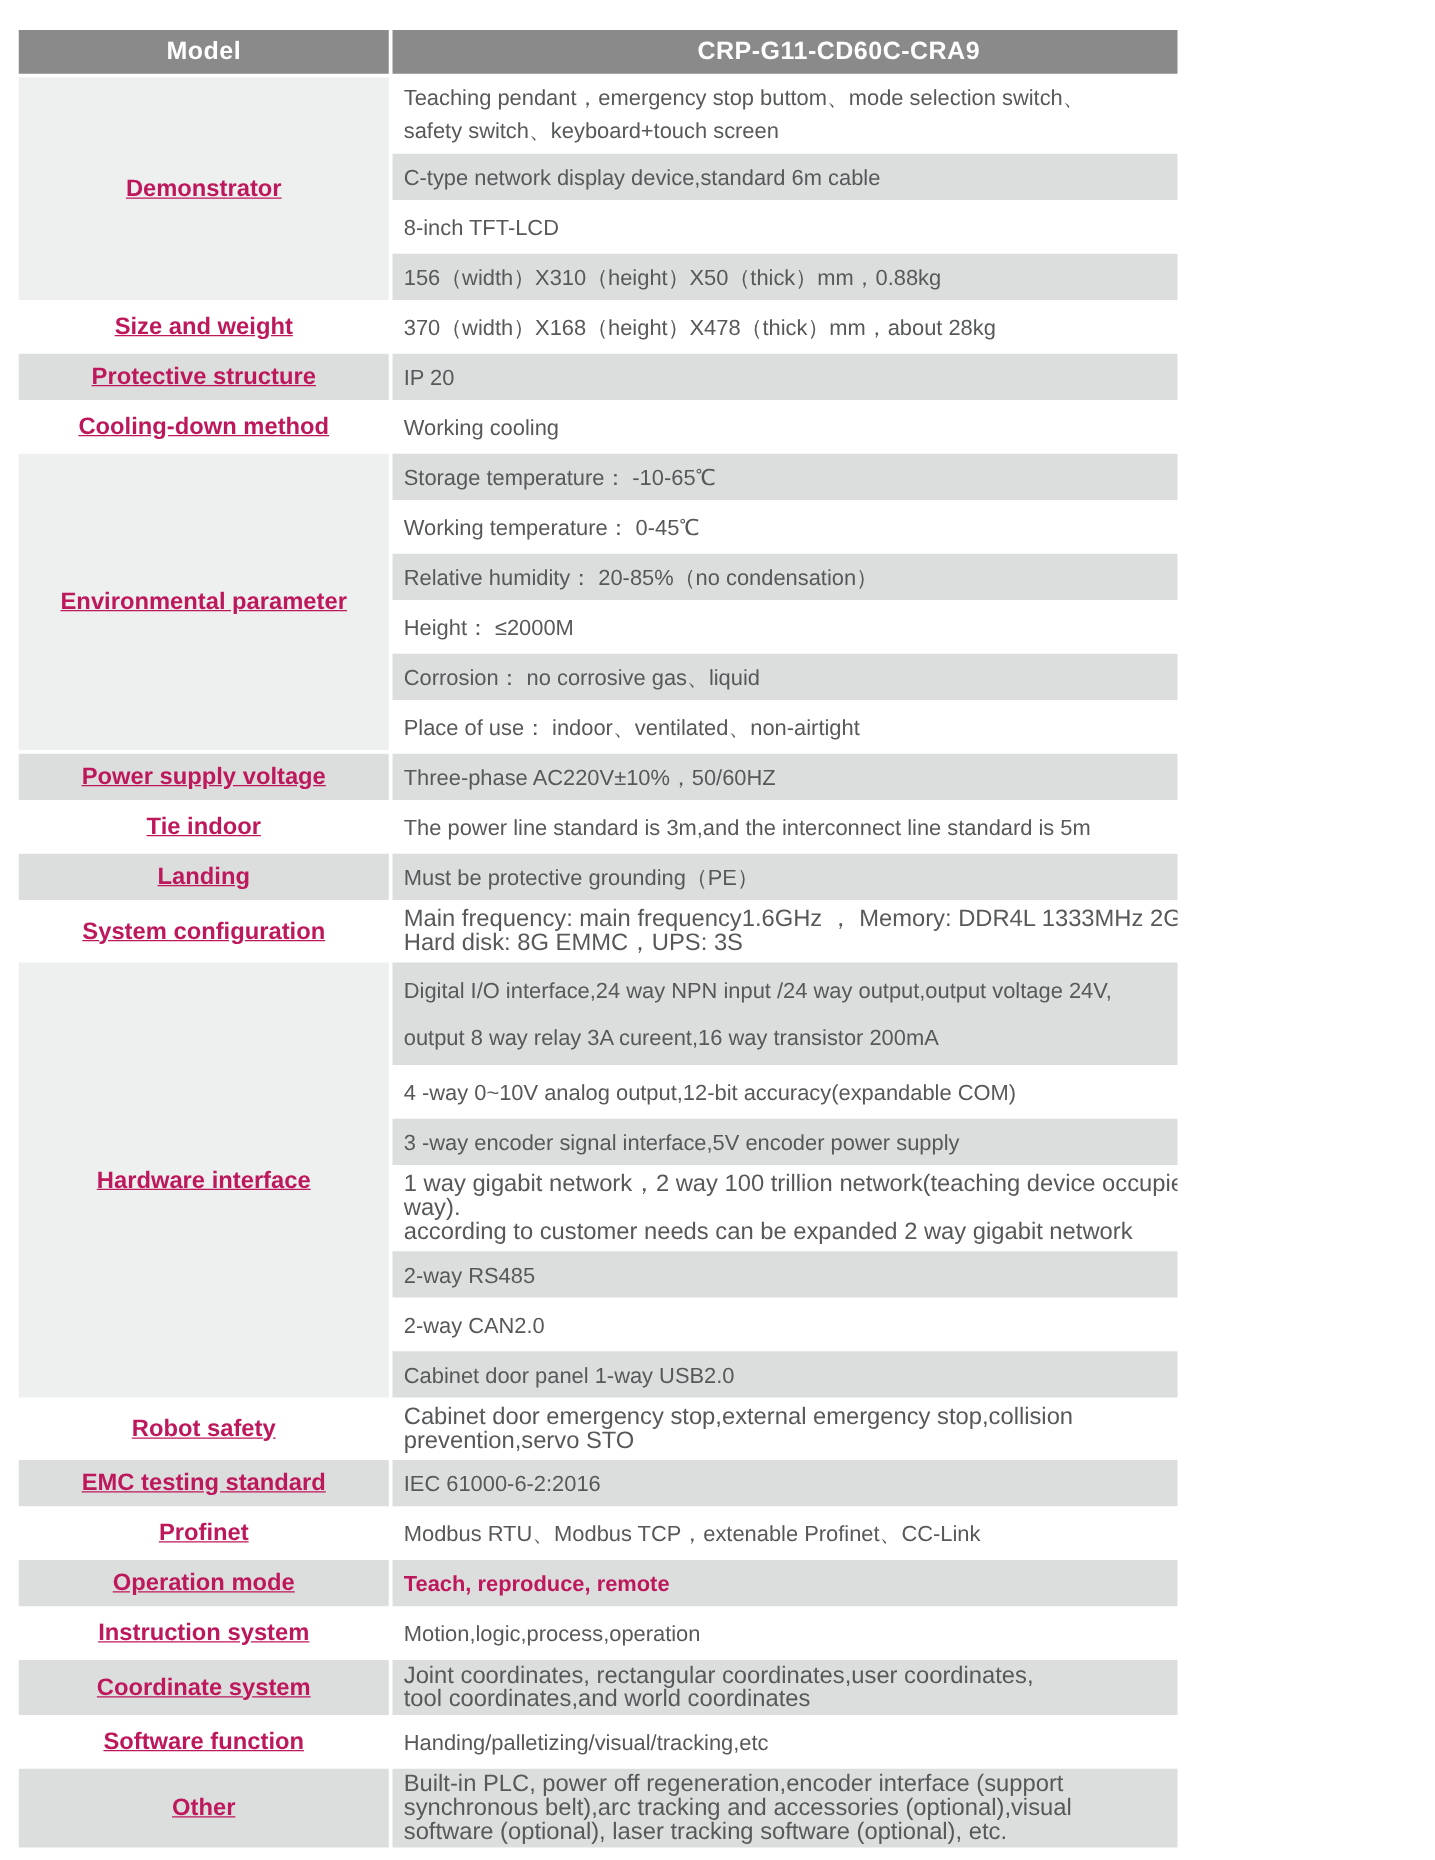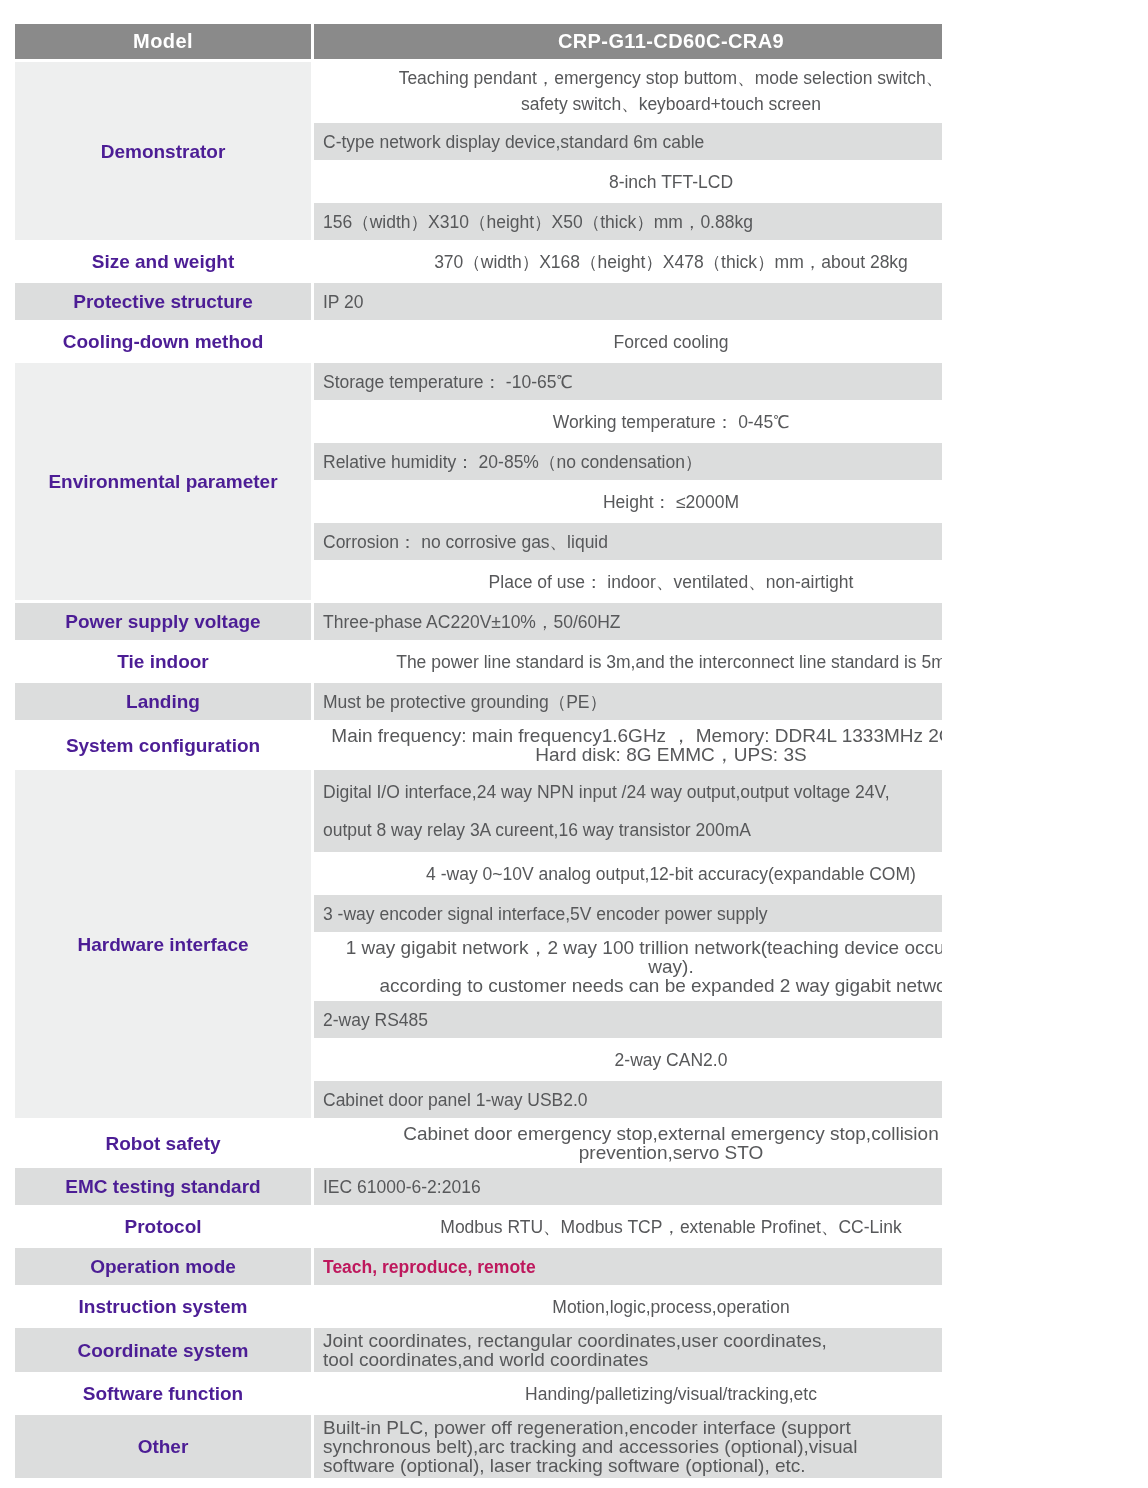--- a/index.html
+++ b/index.html
@@ -11,28 +11,28 @@
     position:absolute; left:12px; top:21px; width:1019px;
     border-collapse:separate; border-spacing:3px; table-layout:fixed;
   }
   table.spec col.c-label { width:296px; }
   thead th.model-cell {
     background:#8a8a8a; color:#ffffff; font-size:20px; font-weight:bold;
     height:31px; text-align:center; letter-spacing:0.4px; padding:2px 6px;
     vertical-align:middle;
   }
   tbody th {
-    font-size:19px; font-weight:bold; color:#4c1d95; text-align:center;
-    vertical-align:middle; padding:3px 8px; line-height:23px;
+    font-size:19px; font-weight:bold; color:#be185d; text-align:center;
+    vertical-align:middle; padding:3px 8px; line-height:23px;text-decoration:underline;
   }
   tbody td {
     font-size:17.5px; color:#57585a; text-align:left; vertical-align:middle;
     padding:3px 9px 3px 9px; height:31px; line-height:26px;
   }
-  .white { background:#ffffff;text-align:center; }
+  .white { background:#ffffff; }
   .gray  { background:#dcdddd; }
   th.span-label { background:#eeefef; }
   td.small  { font-size:19px; line-height:19px; }
   td.spread { line-height:38px; height:74px; }
   td.bold   { font-weight:bold; color:#be185d; }
 </style>
 </head>
 <body>
 
 <div class="page">
@@ -64,21 +64,21 @@
         <tr>
           <th rowspan="1" class="white">Size and weight</th>
           <td class="white normal">370（width）X168（height）X478（thick）mm，about 28kg</td>
         </tr>
         <tr>
           <th rowspan="1" class="gray">Protective structure</th>
           <td class="gray normal">IP 20</td>
         </tr>
         <tr>
           <th rowspan="1" class="white">Cooling-down method</th>
-          <td class="white normal">Forced cooling</td>
+          <td class="white normal">Working cooling</td>
         </tr>
         <tr>
           <th rowspan="6" class="span-label">Environmental parameter</th>
           <td class="gray normal">Storage temperature： -10-65℃</td>
         </tr>
         <tr>
           <td class="white normal">Working temperature： 0-45℃</td>
         </tr>
         <tr>
           <td class="gray normal">Relative humidity： 20-85%（no condensation）</td>
@@ -132,21 +132,21 @@
         </tr>
         <tr>
           <th rowspan="1" class="white">Robot safety</th>
           <td class="white small">Cabinet door emergency stop,external emergency stop,collision<br>prevention,servo STO</td>
         </tr>
         <tr>
           <th rowspan="1" class="gray">EMC testing standard</th>
           <td class="gray normal">IEC 61000-6-2:2016</td>
         </tr>
         <tr>
-          <th rowspan="1" class="white">Protocol</th>
+          <th rowspan="1" class="white">Profinet</th>
           <td class="white normal">Modbus RTU、Modbus TCP，extenable Profinet、CC-Link</td>
         </tr>
         <tr>
           <th rowspan="1" class="gray">Operation mode</th>
           <td class="gray bold">Teach, reproduce, remote</td>
         </tr>
         <tr>
           <th rowspan="1" class="white">Instruction system</th>
           <td class="white normal">Motion,logic,process,operation</td>
         </tr>

